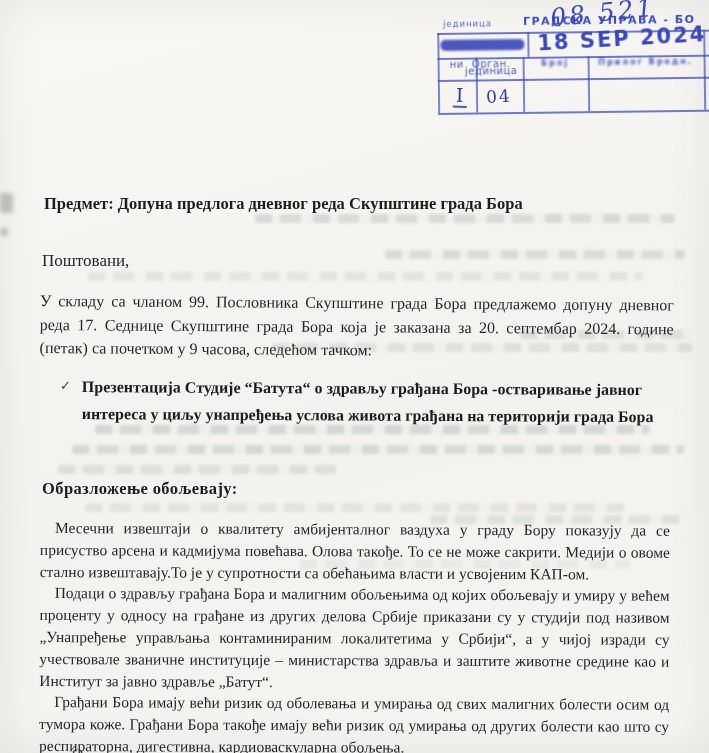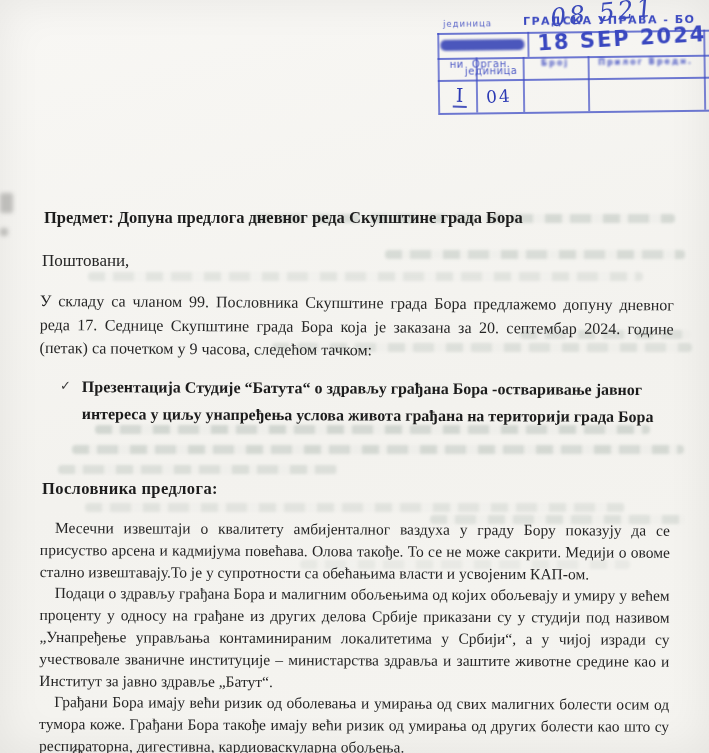--- a/index.html
+++ b/index.html
@@ -5,21 +5,21 @@
   html,body{margin:0;padding:0;background:#d9d8d5;}
   .page{
     position:relative;width:709px;height:753px;overflow:hidden;
     background:linear-gradient(165deg,#f8f7f4 0%,#f3f2ee 55%,#f5f4f0 100%);
     box-shadow:inset 0 0 45px rgba(0,0,0,.07);
     font-family:"Liberation Serif", serif;color:#262626;
   }
   
   .letterhead{position:absolute;top:66px;left:150px;width:400px;text-align:center;
     font-weight:bold;font-size:17px;line-height:25.5px;letter-spacing:.2px;color:#1e1e1e;}
-  .subject{position:absolute;top:194px;left:44px;font-weight:bold;font-size:16.5px;color:#1d1d1d;margin-top:14px;}
+  .subject{position:absolute;top:194px;left:44px;font-weight:bold;font-size:16.5px;color:#1d1d1d;}
   .salutation{position:absolute;top:251px;left:42px;font-size:17px;}
   .intro{position:absolute;top:289px;left:40px;width:634px;font-size:16px;line-height:23.5px;
     text-align:justify;transform:rotate(.4deg);transform-origin:0 0;}
   
   .agenda{position:absolute;top:373px;left:60px;display:flex;gap:11px;transform:rotate(.3deg);transform-origin:0 0;}
   .agenda .check{font-family:"DejaVu Sans",sans-serif;font-size:13px;color:#3a3a3a;padding-top:5px;}
   .agenda .txt{width:574px;font-weight:bold;font-size:16px;line-height:27px;color:#1c1c1c;}
   .rationale-h{position:absolute;top:479px;left:42px;font-weight:bold;font-size:16.5px;letter-spacing:.4px;color:#1d1d1d;}
   .bodytext{position:absolute;top:517px;left:40px;width:630px;font-size:15.5px;line-height:21.8px;
     text-align:justify;transform:rotate(.25deg);transform-origin:0 0;}
@@ -109,21 +109,21 @@
 
   <div class="salutation">Поштовани,</div>
 
   <div class="intro">У складу са чланом 99. Пословника Скупштине града Бора предлажемо допуну дневног реда 17. Седнице Скупштине града Бора која је заказана за 20. септембар 2024. године (петак) са почетком у 9 часова, следећом тачком:</div>
 
   <div class="agenda">
     <span class="check">✓</span>
     <span class="txt">Презентација Студије “Батута“  о здрављу грађана Бора -остваривање јавног интереса у циљу унапређења услова живота грађана на територији града Бора</span>
   </div>
 
-  <div class="rationale-h">Пословника предлога:</div>
+  <div class="rationale-h">Образложење обољевају:</div>
 
   <div class="bodytext">
     <p>Месечни извештаји о квалитету амбијенталног ваздуха у граду Бору показују да се присуство арсена и кадмијума повећава. Олова такође. То се не може сакрити. Медији о овоме стално извештавају.То је у супротности са обећањима власти и усвојеним КАП-ом.</p>
     <p>Подаци о здрављу грађана Бора и малигним обољењима од којих обољевају и умиру у већем проценту у односу на грађане из других делова Србије приказани су у студији под називом „Унапређење управљања контаминираним локалитетима у Србији“, а у чијој изради су учествовале званичне институције – министарства здравља и заштите животне средине као и Институт за јавно здравље „Батут“.</p>
     <p>Грађани Бора имају већи ризик од оболевања и умирања од свих малигних болести осим од тумора коже. Грађани Бора такође имају већи ризик од умирања од других болести као што су респираторна, дигестивна, кардиоваскуларна обољења.</p>
   </div>
 
   <div class="partial-line">О</div>
 
 </div>

